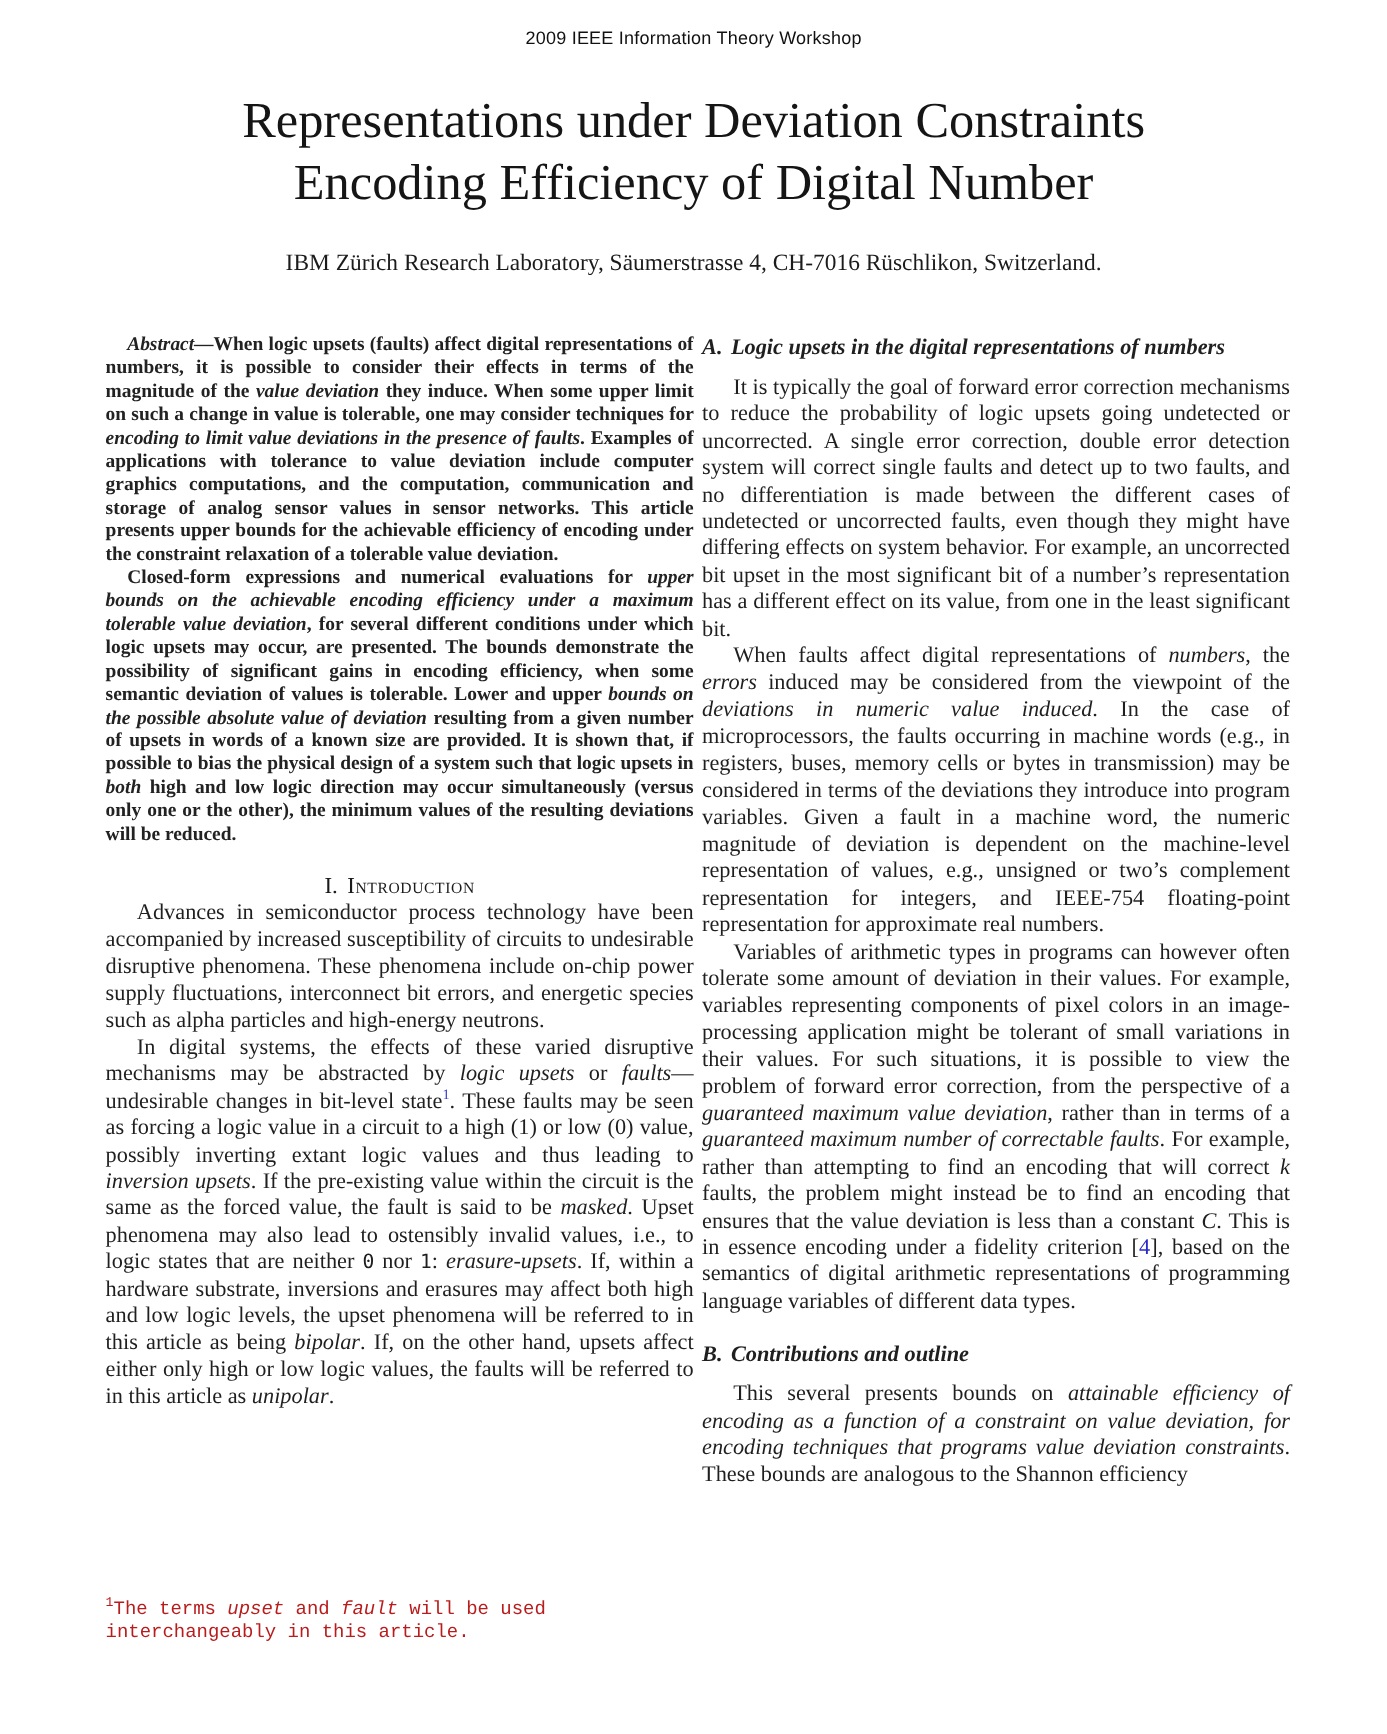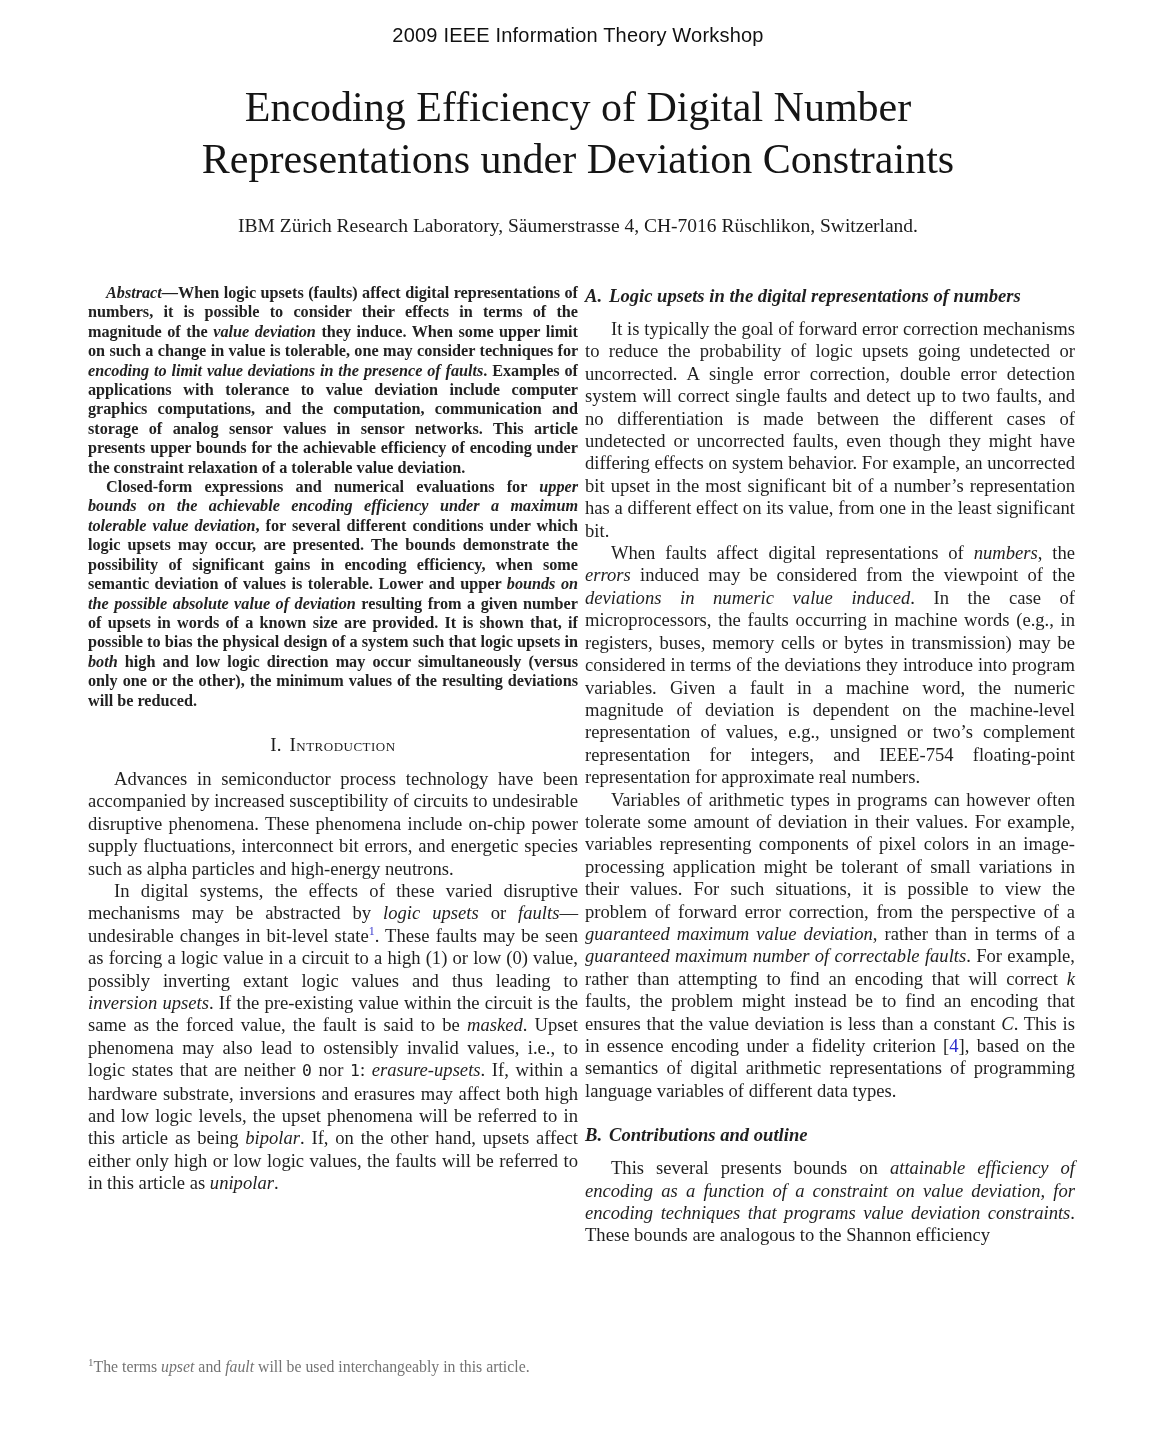--- a/index.html
+++ b/index.html
@@ -9,21 +9,21 @@
     font-family: "Liberation Serif", serif;
     color: #1b1b1b;
     overflow: hidden;
     position: relative;
   }
   .page { width: 1156px; height: 1445px; background: #ffffff; }
 
   .conf-header {
     text-align: center;
     font-family: "Liberation Sans", sans-serif;
-    font-size: 20px;
+    font-size: 15px;
     padding-top: 24px;
     color: #111;
     letter-spacing: 0.2px;
   }
 
   .title-block { text-align: center; margin-top: 34px; }
   .title-line {
     font-size: 42px;
     line-height: 52px;
     color: #151515;
@@ -53,21 +53,20 @@
     text-align: justify;
     text-indent: 18px;
     color: #222;
   }
   .abstract i { font-weight: bold; }
 
   .section-heading {
     text-align: center;
     font-size: 19px;
     margin-top: 23px;
-    margin-bottom: 12px;
     color: #1b1b1b;
   }
   .section-heading .sc { font-variant: small-caps; letter-spacing: 0.5px; }
   .section-heading .num { margin-right: 8px; }
 
   .body-par {
     font-size: 18.6px;
     line-height: 22.4px;
     text-align: justify;
     text-indent: 26px;
@@ -83,21 +82,22 @@
     font-weight: bold;
   }
   .subsection-heading .num { margin-right: 7px; }
   .sub-gap { margin-top: 21px; }
 
   .footnote {
     margin-top: auto;
     padding-bottom: 36px;
     font-size: 15.8px;
     line-height: 19px;
-    color: #737373;
+    color: #b91c1c;
+    font-family: Liberation Mono, monospace;
   }
   .footnote sup { font-size: 11px; }
 
   .ref-sup {
     color: #3a3acd;
     font-size: 12px;
     vertical-align: super;
     line-height: 0;
     cursor: pointer;
   }
@@ -108,22 +108,22 @@
   sup.plain-sup { font-size: 11px; line-height: 0; }
 </style>
 </head>
 <body>
 
 <div class="page">
 
   <div class="conf-header">2009 IEEE Information Theory Workshop</div>
 
   <div class="title-block">
+    <div class="title-line">Representations under Deviation Constraints</div>
     <div class="title-line">Encoding Efficiency of Digital Number</div>
-    <div class="title-line">Representations under Deviation Constraints</div>
   </div>
 
   <div class="author-block">
     <div class="author-affil">IBM Zürich Research Laboratory, Säumerstrasse 4, CH-7016 Rüschlikon, Switzerland.</div>
   </div>
 
   <div class="columns">
 
     <div class="col col-left">
 

